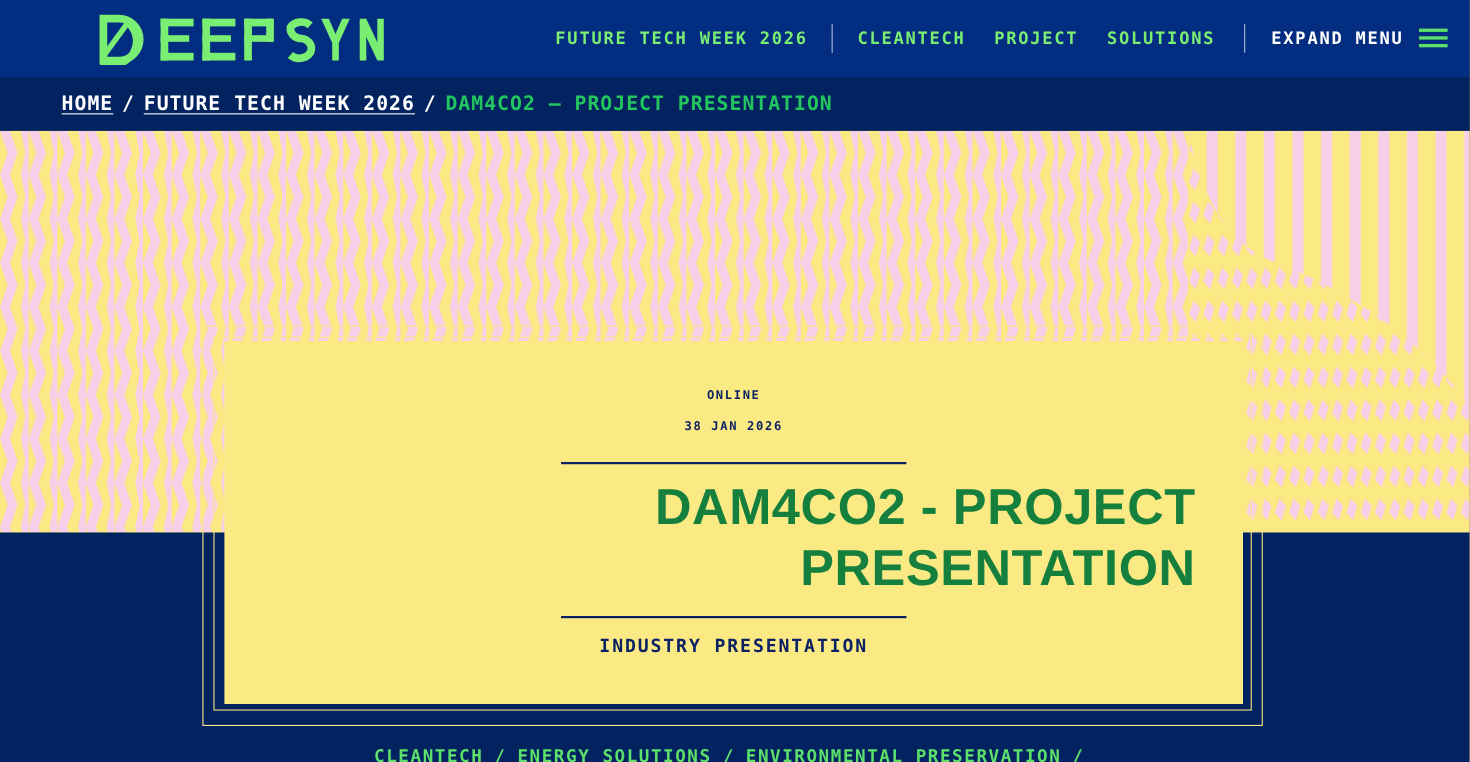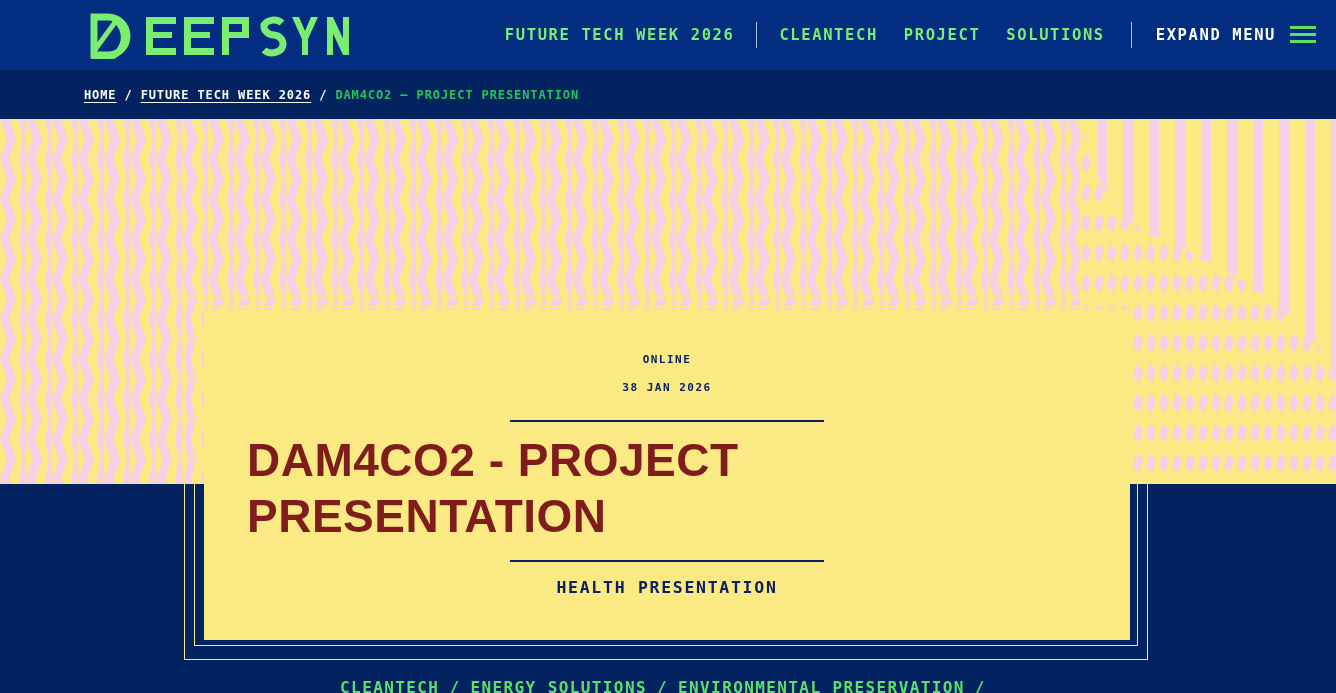--- a/index.html
+++ b/index.html
@@ -50,23 +50,23 @@
   .burger{ width:26px; height:17px; display:flex; flex-direction:column; justify-content:space-between; }
   .burger i{ display:block; height:3px; background:#5ce06a; border-radius:0; }
 
   
   .crumbbar{
     position:absolute; top:70px; left:0; width:1336px; height:49px;
     background:#02235f;
     display:flex; align-items:center;
   }
   .crumbs{
-    margin-left:84px; display:flex; align-items:flex-start;
-    font-family:"DejaVu Sans Mono", monospace;
-    font-size:12px; font-weight:700; letter-spacing:0.9px;
+    margin-left:56px; display:flex; align-items:flex-start;
+    font-family:"DejaVu Sans Mono", monospace;
+    font-size:18px; font-weight:700; letter-spacing:0.9px;
     color:#ffffff;
   }
   .crumbs a{ color:#ffffff; text-decoration:underline; text-underline-offset:3px; }
   .crumbs .sep{ margin:0 8px; color:#ffffff; }
   .crumbs .cur{ color:#22c55e; }
 
   
   .hero{
     position:absolute; top:119px; left:0; width:1336px; height:365px;
     overflow:hidden;
@@ -100,24 +100,24 @@
     font-family:"DejaVu Sans Mono", monospace;
     font-weight:700; font-size:11px; letter-spacing:1.5px;
     line-height:28px; text-align:center;
   }
   .rule{
     width:314px; height:2px; background:#0b2163;
     margin:18px 0 10px 0;
   }
   .rule.bottom{ margin:16px 0 16px 0; }
   .title{
-    color:#7f1d1d;
+    color:#15803d;
     font-family:"Liberation Sans", sans-serif;
     font-weight:700; font-size:46px; line-height:56px;
-    letter-spacing:0.5px; text-align:left; text-transform:uppercase;
+    letter-spacing:0.5px; text-align:right; text-transform:uppercase;
     max-width:840px;
   }
   .subtitle{
     color:#0b2163;
     font-family:"DejaVu Sans Mono", monospace;
     font-weight:700; font-size:16.5px; letter-spacing:1.7px;
     text-align:center;
   }
 
   
@@ -242,21 +242,21 @@
 
 <div class="frame-outer"></div>
 <div class="frame-mid"></div>
 
 <div class="card">
   <div class="meta">ONLINE</div>
   <div class="meta">38 JAN 2026</div>
   <div class="rule"></div>
   <div class="title">DAM4CO2 - PROJECT PRESENTATION</div>
   <div class="rule bottom"></div>
-  <div class="subtitle">HEALTH PRESENTATION</div>
+  <div class="subtitle">INDUSTRY PRESENTATION</div>
 </div>
 
 <div class="tags">
   <a href="#">CLEANTECH</a>
   <span class="tsep">/</span>
   <a href="#">ENERGY SOLUTIONS</a>
   <span class="tsep">/</span>
   <a href="#">ENVIRONMENTAL PRESERVATION</a>
   <span class="tsep">/</span>
 </div>

